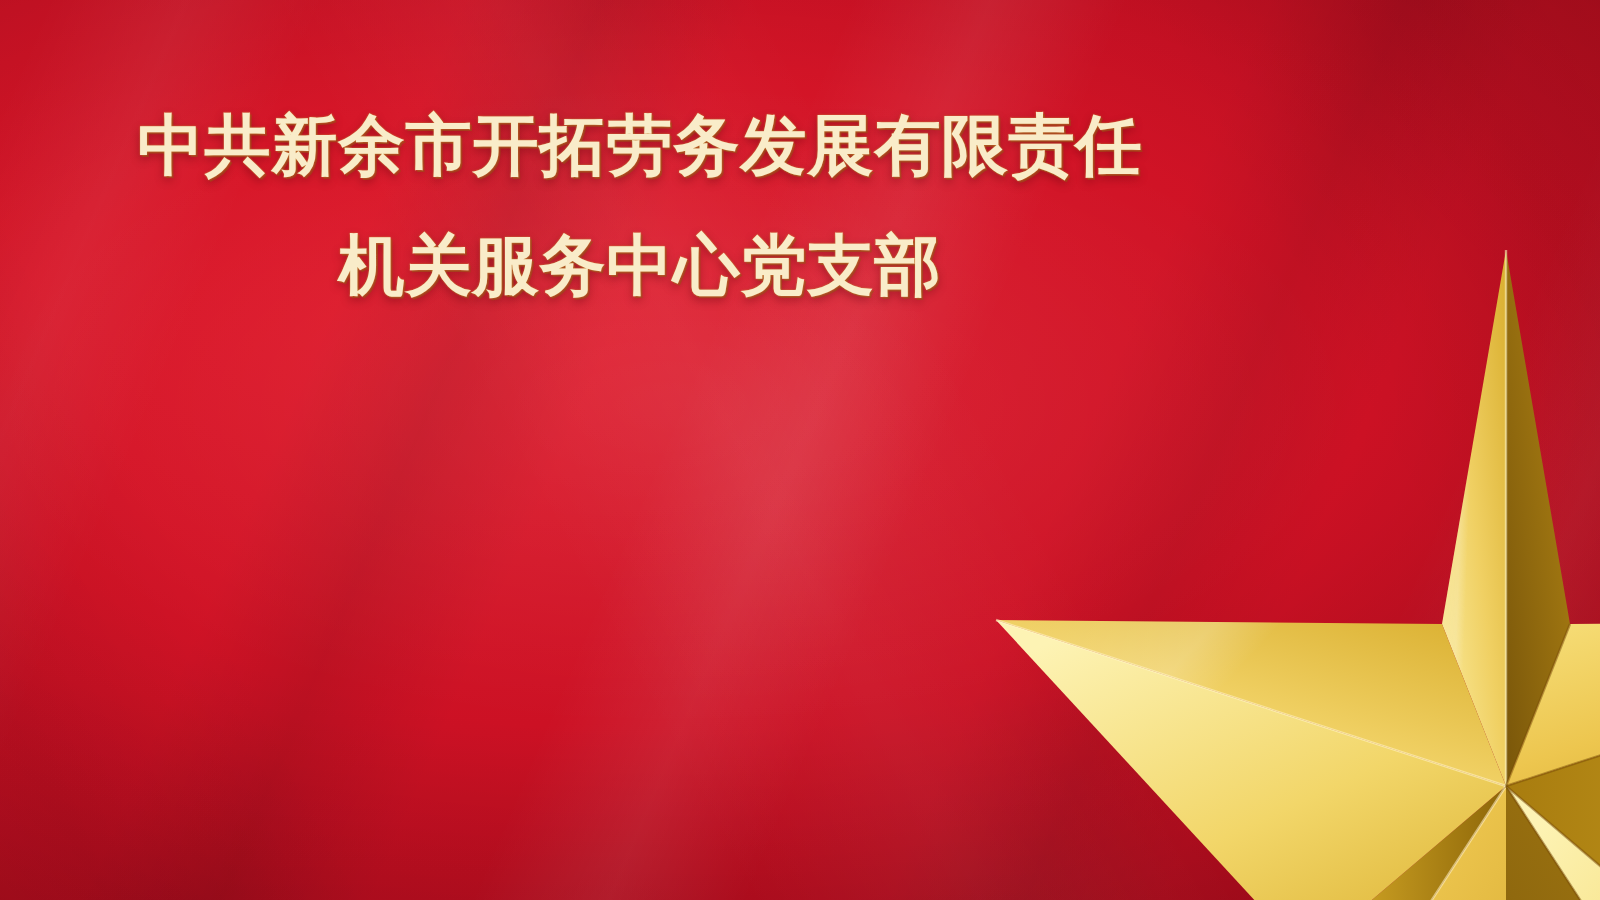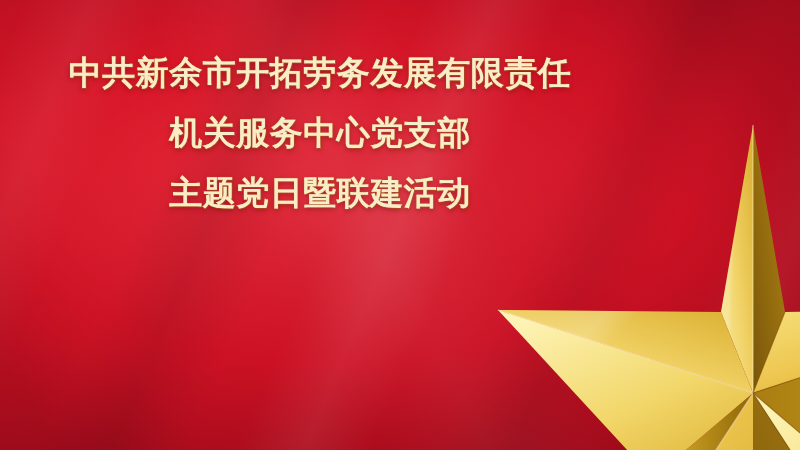--- a/index.html
+++ b/index.html
@@ -181,16 +181,15 @@
         <line x1="753" y1="393" x2="919" y2="648"></line>
         <line x1="753" y1="393" x2="785" y2="312"></line>
         <line x1="753" y1="393" x2="853" y2="478"></line>
       </g>
     </svg>
   </div>
 
   <div class="headline">
     <div class="hl-line">中共新余市开拓劳务发展有限责任</div>
     <div class="hl-line">机关服务中心党支部</div>
-    <div class="hl-line">主题党日暨联建活动</div>
   </div>
 
 </div>
 
 </body></html>

